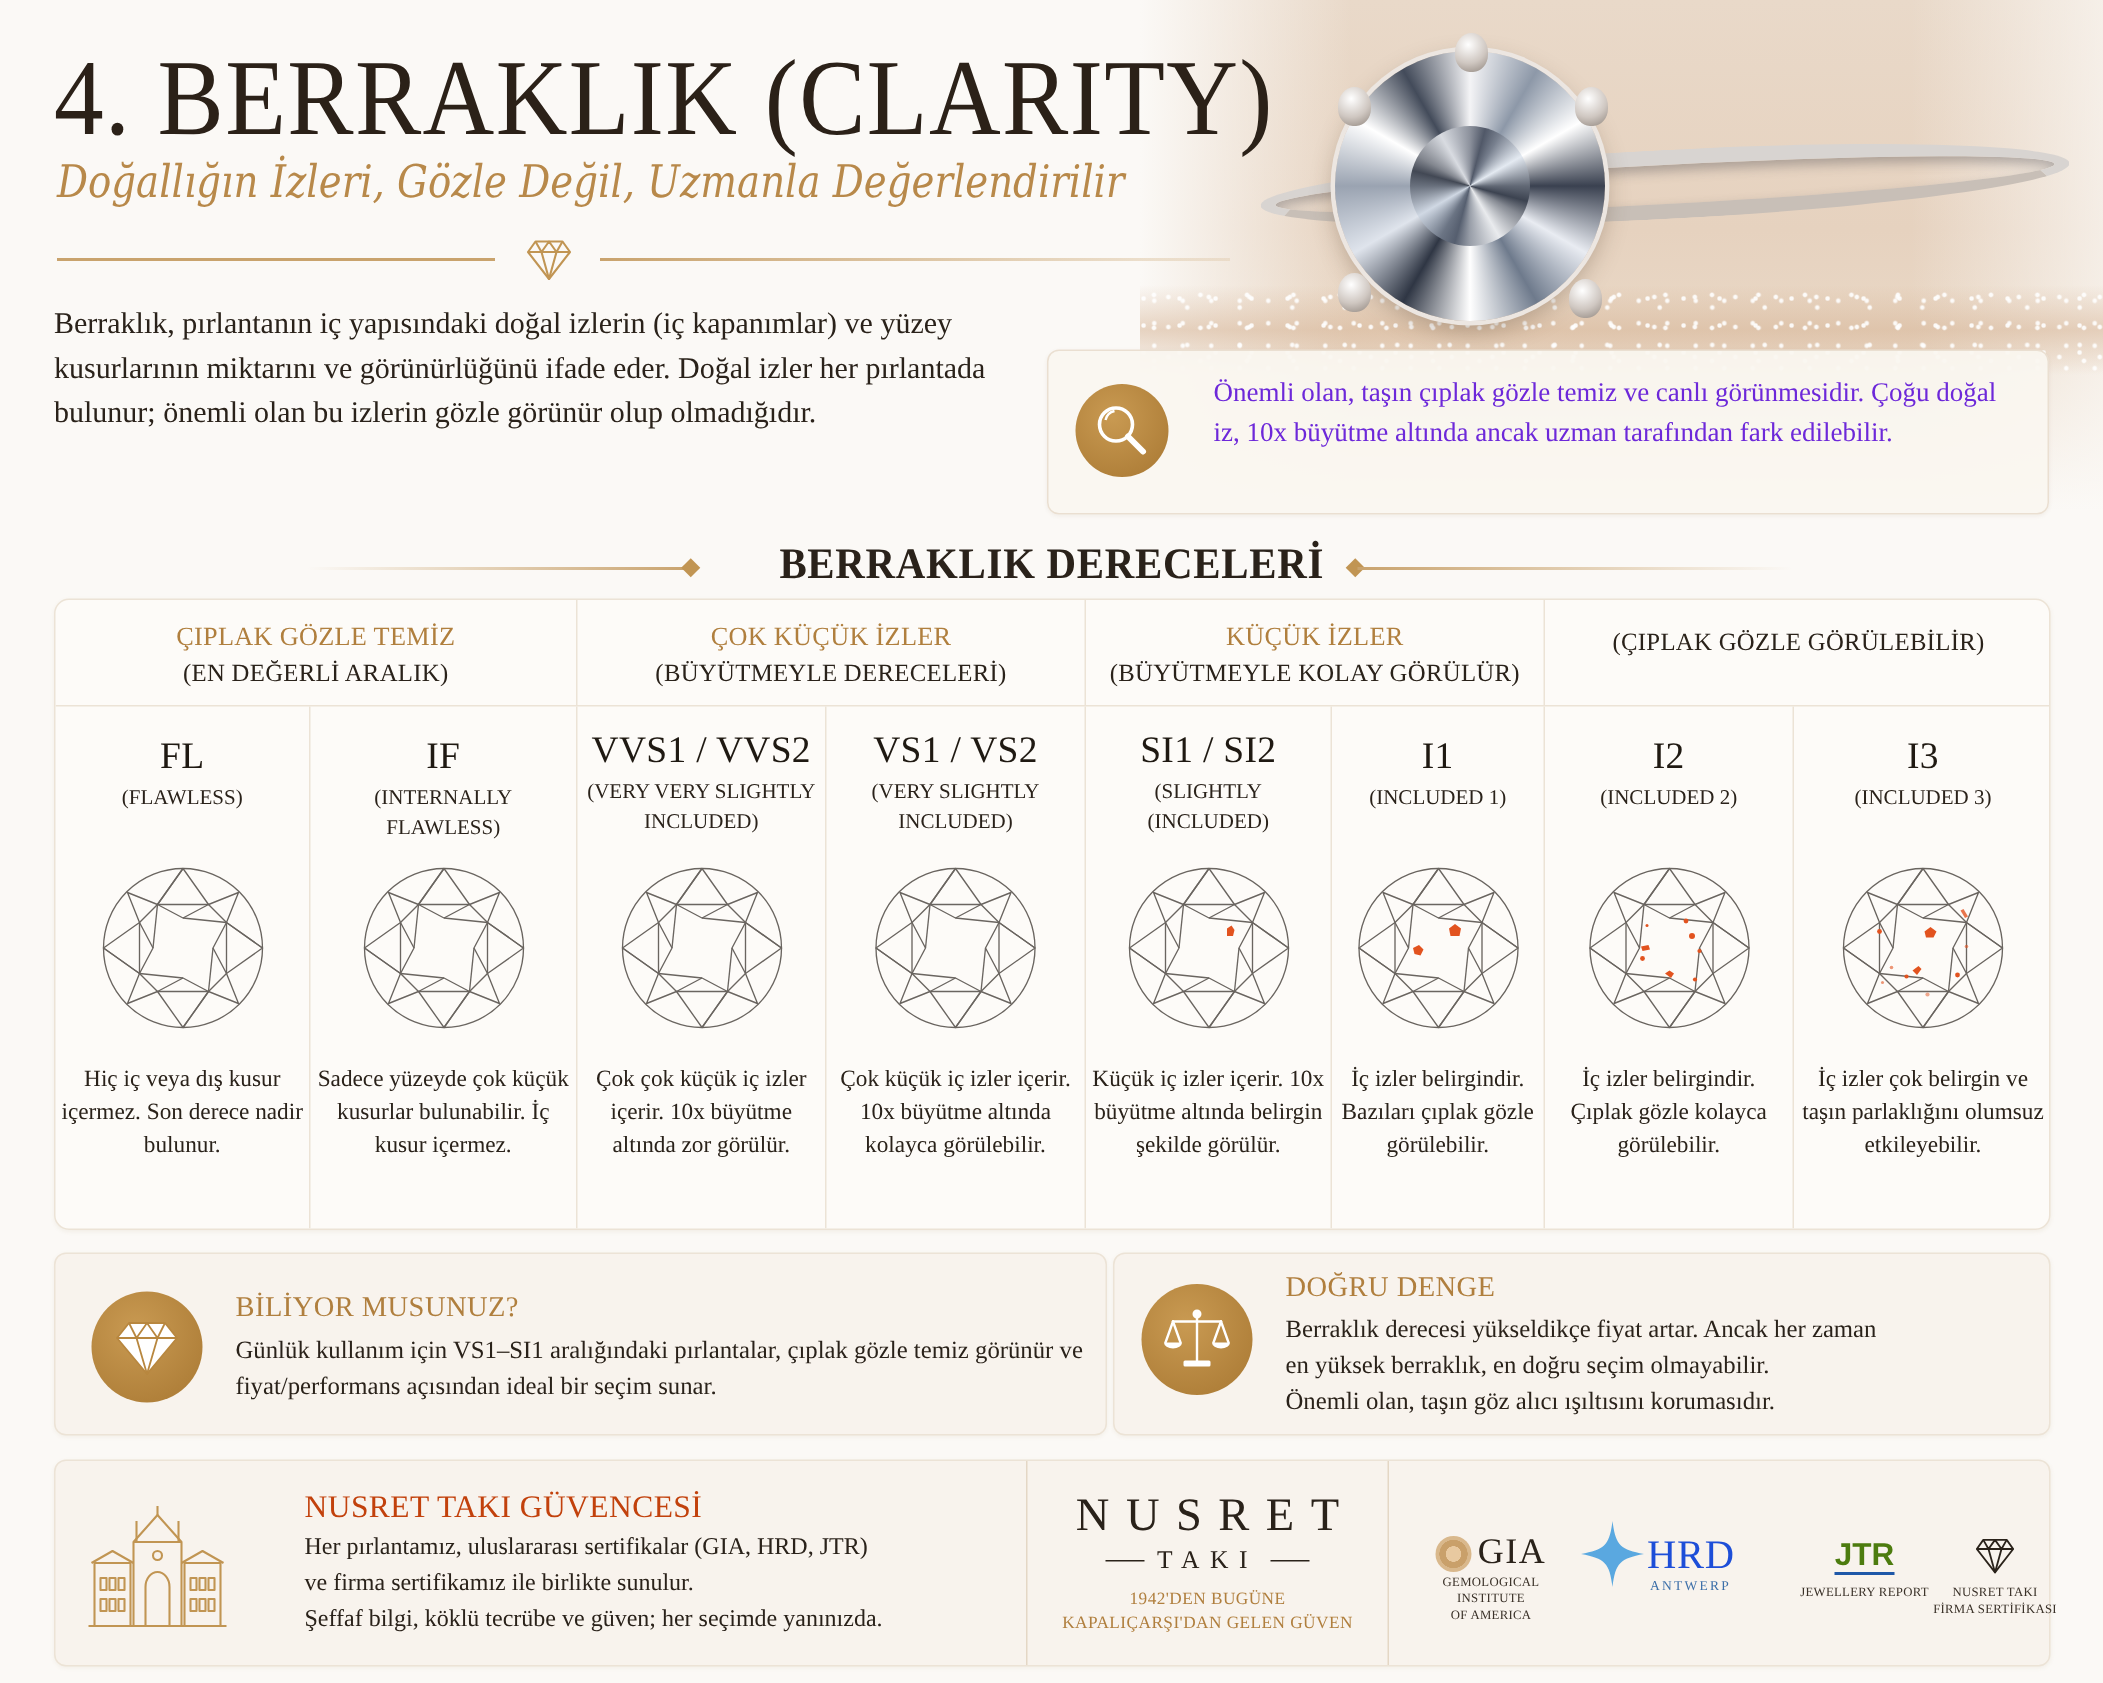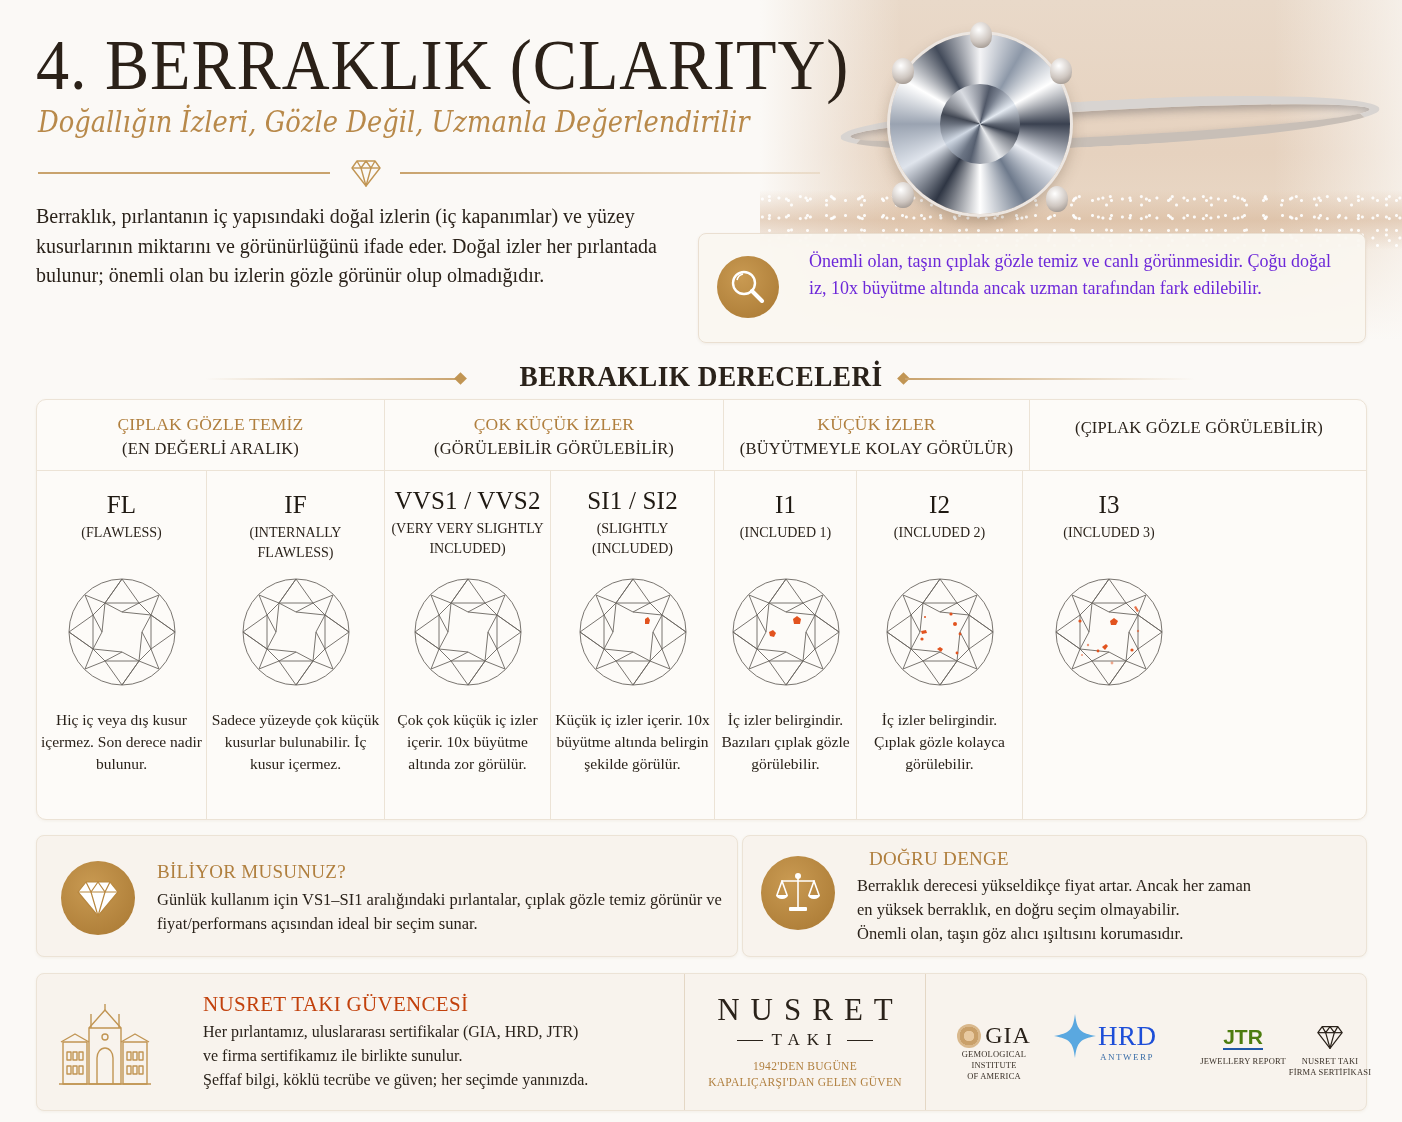--- a/index.html
+++ b/index.html
@@ -149,21 +149,21 @@
   }
   .info.left { left: 36px; width: 702px; }
   .info.right { left: 742px; width: 625px; }
   .info .circle-icon { width: 74px; height: 74px; }
   .info.left .circle-icon { left: 24px; top: 25px; }
   .info.right .circle-icon { left: 18px; top: 20px; }
   .info .i-title { position: absolute; font-size: 19px; color: #b07f3e; letter-spacing: 0.3px; }
   .info .i-body { position: absolute; font-size: 16.5px; line-height: 24px; color: #2a221a; }
   .info.left .i-title { left: 120px; top: 25px; }
   .info.left .i-body { left: 120px; top: 52px; width: 575px; }
-  .info.right .i-title { left: 126px; top: 12px; text-align: center; }
+  .info.right .i-title { left: 114px; top: 12px; text-align: center; }
   .info.right .i-body { left: 114px; top: 38px; width: 500px; }
 
   
   .footer {
     position: absolute; left: 36px; top: 973px; width: 1331px; height: 138px;
     background: #f8f3ed; border: 1px solid #ece3d6; border-radius: 8px;
     box-shadow: 0 1px 3px rgba(140,110,70,0.08);
   }
   .footer .building { position: absolute; left: 20px; top: 28px; width: 96px; height: 84px; }
   .footer .f-title { position: absolute; left: 166px; top: 18px; font-size: 21px; color: #c2410c; letter-spacing: 0.3px; }
@@ -242,21 +242,21 @@
   <div class="sec-line right"></div>
 
   <div class="grades">
     <div class="groups">
       <div class="group" style="width:348px">
         <div class="g-title">ÇIPLAK GÖZLE TEMİZ</div>
         <div class="g-sub">(EN DEĞERLİ ARALIK)</div>
       </div>
       <div class="group" style="width:339px">
         <div class="g-title">ÇOK KÜÇÜK İZLER</div>
-        <div class="g-sub">(GÖRÜLEBİLİR GÖRÜLEBİLİR)</div>
+        <div class="g-sub">(BÜYÜTMEYLE DERECELERİ)</div>
       </div>
       <div class="group" style="width:306px">
         <div class="g-title">KÜÇÜK İZLER</div>
         <div class="g-sub">(BÜYÜTMEYLE KOLAY GÖRÜLÜR)</div>
       </div>
       <div class="group" style="width:338px">
         <div class="g-sub">(ÇIPLAK GÖZLE GÖRÜLEBİLİR)</div>
       </div>
     </div>
 
@@ -282,20 +282,28 @@
 
       <div class="col" style="width:166px">
         <div class="g-code tight">VVS1 / VVS2</div>
         <div class="g-name" style="padding:0 2px">(VERY VERY SLIGHTLY INCLUDED)</div>
         <svg class="gem" viewBox="0 0 110 110">
             <use href="#gemBase"></use>
           </svg>
         <div class="g-desc">Çok çok küçük iç izler içerir. 10x büyütme altında zor görülür.</div>
       </div>
 
+      <div class="col" style="width:173px">
+        <div class="g-code tight">VS1 / VS2</div>
+        <div class="g-name" style="padding:0 22px">(VERY SLIGHTLY INCLUDED)</div>
+        <svg class="gem" viewBox="0 0 110 110">
+            <use href="#gemBase"></use>
+          </svg>
+        <div class="g-desc">Çok küçük iç izler içerir. 10x büyütme altında kolayca görülebilir.</div>
+      </div>
 
       <div class="col" style="width:164px">
         <div class="g-code tight">SI1 / SI2</div>
         <div class="g-name" style="padding:0 36px">(SLIGHTLY (INCLUDED)</div>
         <svg class="gem" viewBox="0 0 110 110">
           <use href="#gemBase"></use>
           <g fill="#e2531f">
               <path d="M67 42 l3 -2 l2 3 l-1 4 l-4 0 z"></path>
             </g>
         </svg>
@@ -345,20 +353,21 @@
             <path d="M48 70 l4 -3 l2 2 l-3 4 z"></path>
               <circle cx="44" cy="74" r="1.4"></circle>
             <circle cx="78" cy="73" r="1.6"></circle>
               <circle cx="26" cy="44" r="1.6"></circle>
             <circle cx="84" cy="54" r="1.2" opacity=".6"></circle>
               <circle cx="34" cy="68" r="1.2" opacity=".6"></circle>
             <circle cx="58" cy="86" r="1.4" opacity=".5"></circle>
               <circle cx="28" cy="78" r="1" opacity=".6"></circle>
           </g>
         </svg>
+        <div class="g-desc">İç izler çok belirgin ve taşın parlaklığını olumsuz etkileyebilir.</div>
       </div>
     </div>
   </div>
 
   <svg width="0" height="0" style="position:absolute" aria-hidden="true">
     <defs>
       <g id="gemBase" fill="none" stroke="#6a6560" stroke-width="0.9" stroke-linejoin="round">
         <circle cx="55" cy="55" r="53"></circle>
 
         <polygon points="55,2 72,26 92,18 84,38 108,55 84,72 92,92 72,84 55,108 38,84 18,92 26,72 2,55 26,38 18,18 38,26"></polygon>

